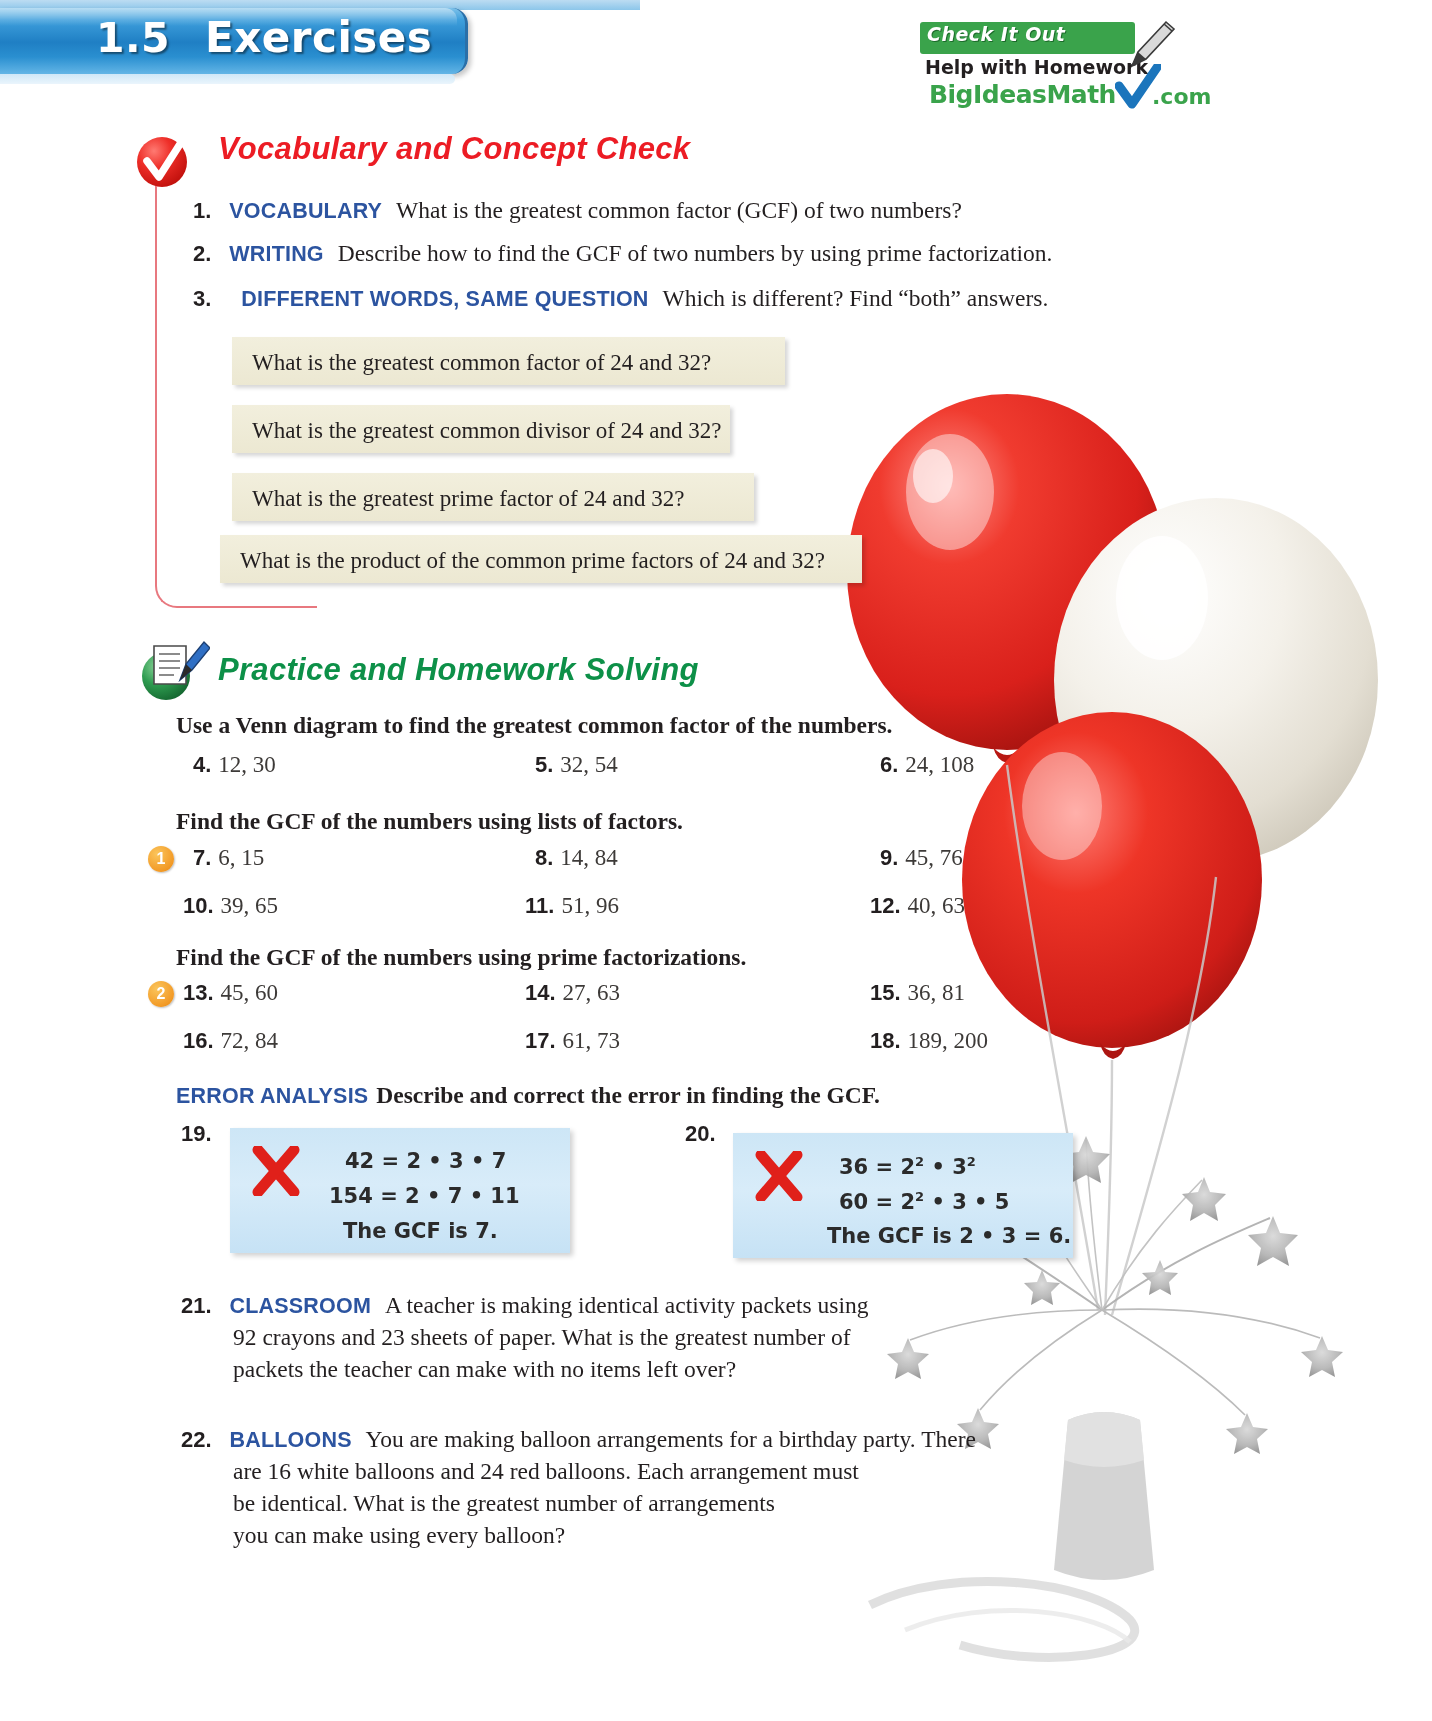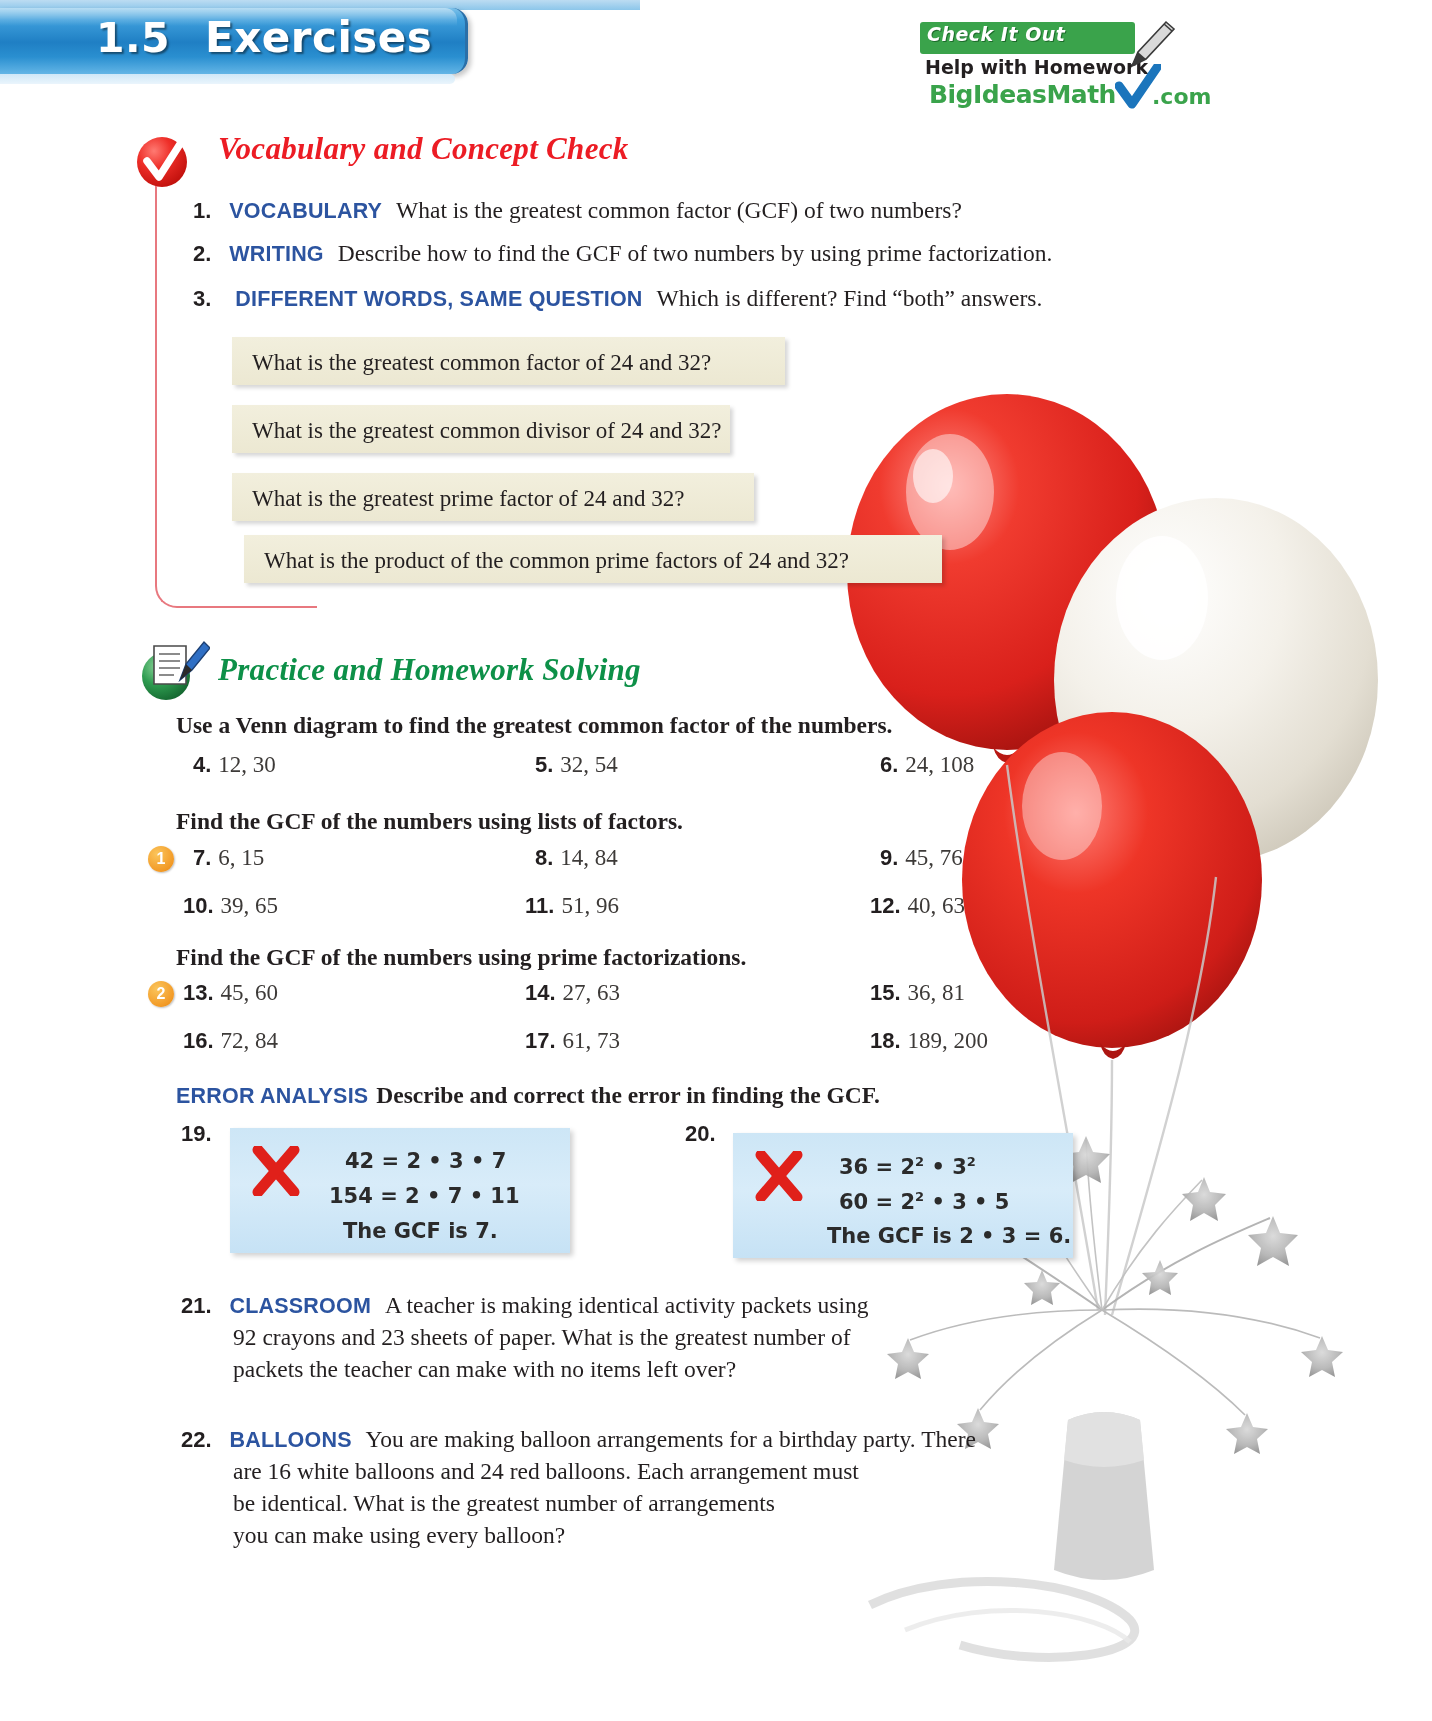--- a/index.html
+++ b/index.html
@@ -101,21 +101,21 @@
     width:46px; height:48px;
   }
   .logo-pencil{
     position:absolute; left:213px; top:-2px;
     width:48px; height:52px;
   }
 
   
   .sec-head {
     position: absolute;
-    font-family: Liberation Serif, serif;
+    font-family: Liberation Sans, sans-serif;
     font-weight: bold;
     font-style: italic;
     font-size: 31px;
     letter-spacing: 0.3px;
   }
   .sec-head.vocab { left: 218px; top: 131px; color: #ec1c24; }
   .sec-head.practice { left: 218px; top: 652px; color: #0d9048; }
 
   .icon-check-circle{
     position:absolute; left:133px; top:128px; width:62px; height:62px;
@@ -373,28 +373,28 @@
 </div>
 
 <div class="item" style="left:193px; top:238px; width:1010px;">
   <span class="num">2.</span>
   <span class="cat" style="margin-left:12px;">WRITING</span>
   <span class="body-txt" style="margin-left:8px;">Describe how to find the GCF of two numbers by using prime factorization.</span>
 </div>
 
 <div class="item" style="left:193px; top:283px; width:1010px;">
   <span class="num">3.</span>
-  <span class="cat" style="margin-left:18px;text-align:right;">DIFFERENT WORDS, SAME QUESTION</span>
+  <span class="cat" style="margin-left:24px;text-align:right;">DIFFERENT WORDS, SAME QUESTION</span>
   <span class="body-txt" style="margin-left:8px;">Which is different? Find “both” answers.</span>
 </div>
 
 <div class="qbox" style="left:232px; top:337px; width:553px; height:48px;">What is the greatest common factor of 24 and 32?</div>
 <div class="qbox" style="left:232px; top:405px; width:498px; height:48px;">What is the greatest common divisor of 24 and 32?</div>
 <div class="qbox" style="left:232px; top:473px; width:522px; height:48px;">What is the greatest prime factor of 24 and 32?</div>
-<div class="qbox" style="left:244px; top:535px; width:698px; height:48px;">What is the product of the common prime factors of 24 and 32?</div>
+<div class="qbox" style="left:220px; top:535px; width:642px; height:48px;">What is the product of the common prime factors of 24 and 32?</div>
 
 <svg class="icon-notepad" viewBox="0 0 70 62">
   <defs>
     <radialGradient id="grnBall" cx="34%" cy="30%" r="76%">
       <stop offset="0%" stop-color="#8fd69c"></stop>
       <stop offset="50%" stop-color="#2e9c50"></stop>
       <stop offset="100%" stop-color="#14662f"></stop>
     </radialGradient>
   </defs>
   <circle cx="26" cy="36" r="24" fill="url(#grnBall)"></circle>

